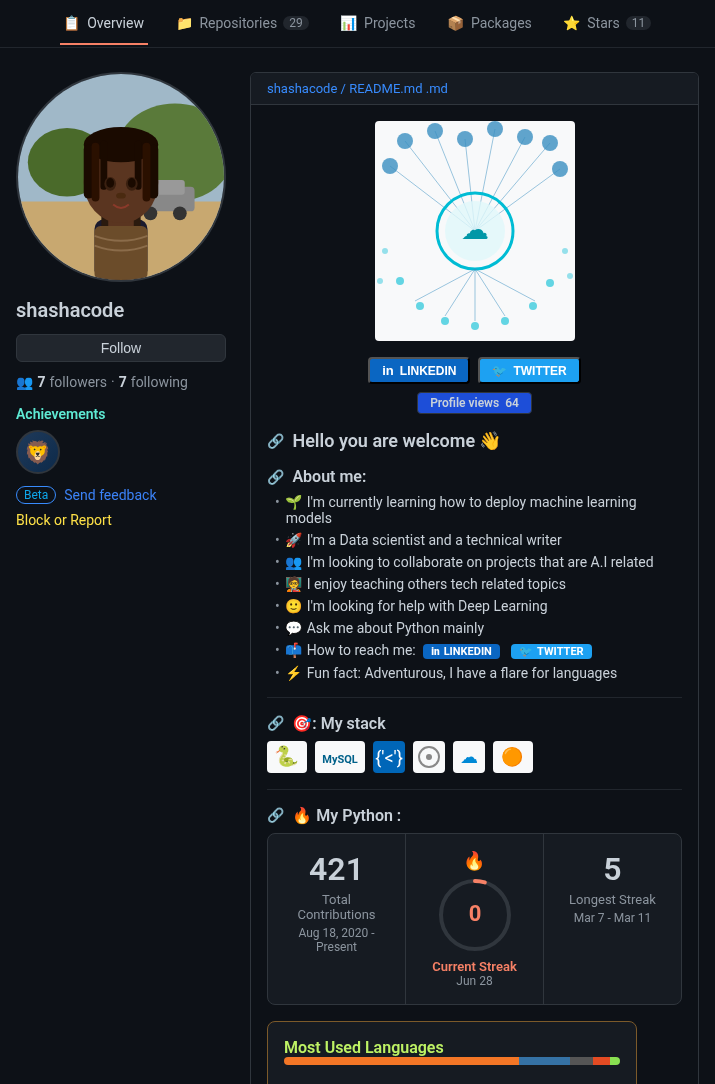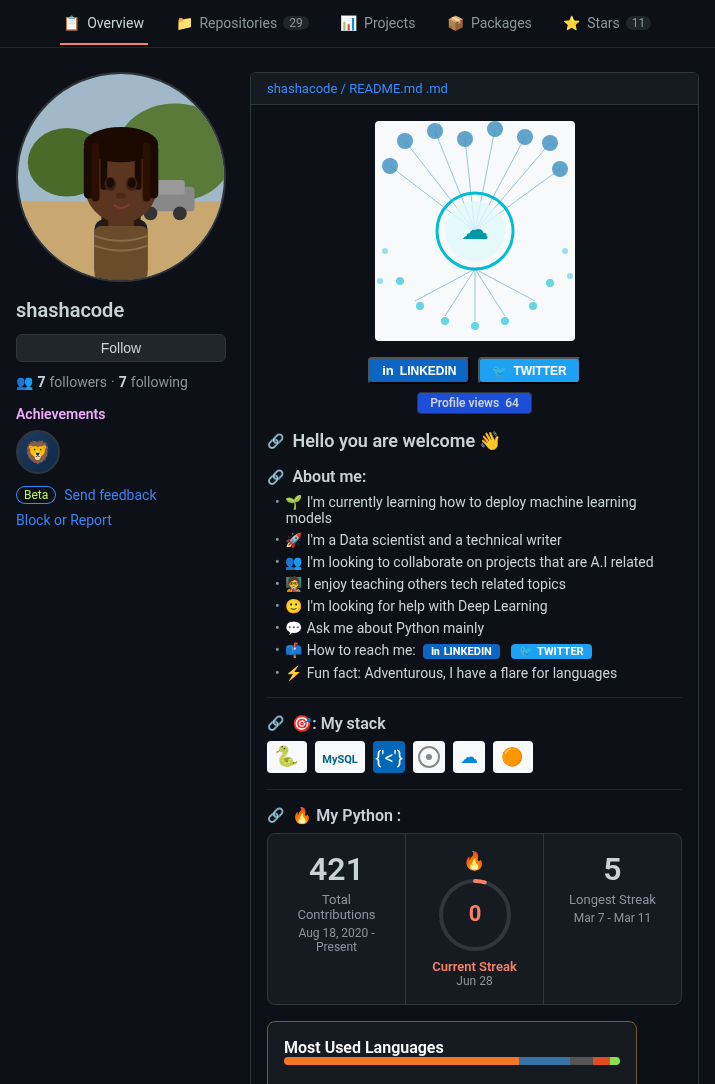--- a/index.html
+++ b/index.html
@@ -86,21 +86,21 @@
       align-items: center;
       gap: 4px;
       color: #8b949e;
       font-size: 14px;
       margin-bottom: 16px;
     }
     .followers-line strong { color: #c9d1d9; }
     .section-title {
       font-size: 14px;
       font-weight: 600;
-      color: #f0abfc;
+      color: #5eead4;
       margin-bottom: 8px;
     }
     .achievement-badge {
       width: 44px;
       height: 44px;
       border-radius: 50%;
       background: linear-gradient(135deg, #1f3a5a, #0d2a4a);
       border: 2px solid #30363d;
       display: flex;
       align-items: center;
@@ -113,29 +113,29 @@
       align-items: center;
       gap: 8px;
       margin-bottom: 8px;
     }
     .beta-badge {
       background: transparent;
       border: 1px solid #388bfd;
       border-radius: 20px;
       padding: 1px 7px;
       font-size: 12px;
-      color: #bef264;
+      color: #0ea5e9;
     }
     .send-feedback-link {
       color: #3b82f6;
       cursor: pointer;
       font-size: 14px;
     }
     .block-report {
-      color: #3b82f6;
+      color: #fde047;
       cursor: pointer;
       font-size: 14px;
     }
     
     .main-content {
       flex: 1;
       min-width: 0;
     }
     .readme-box {
       border: 1px solid #30363d;
@@ -324,21 +324,21 @@
     .languages-card {
       background: #161b22;
       border: 1px solid #7c5a2a;
       border-radius: 8px;
       padding: 16px;
       max-width: 370px;
     }
     .languages-title {
       font-size: 16px;
       font-weight: 600;
-      color: #ffffff;
+      color: #bef264;
       margin-bottom: 0;
     }
     .lang-bar-container {
       height: 8px;
       border-radius: 4px;
       overflow: hidden;
       display: flex;
       margin-bottom: 12px;
     }
     .lang-bar-jupyter { background: #f37626; }

